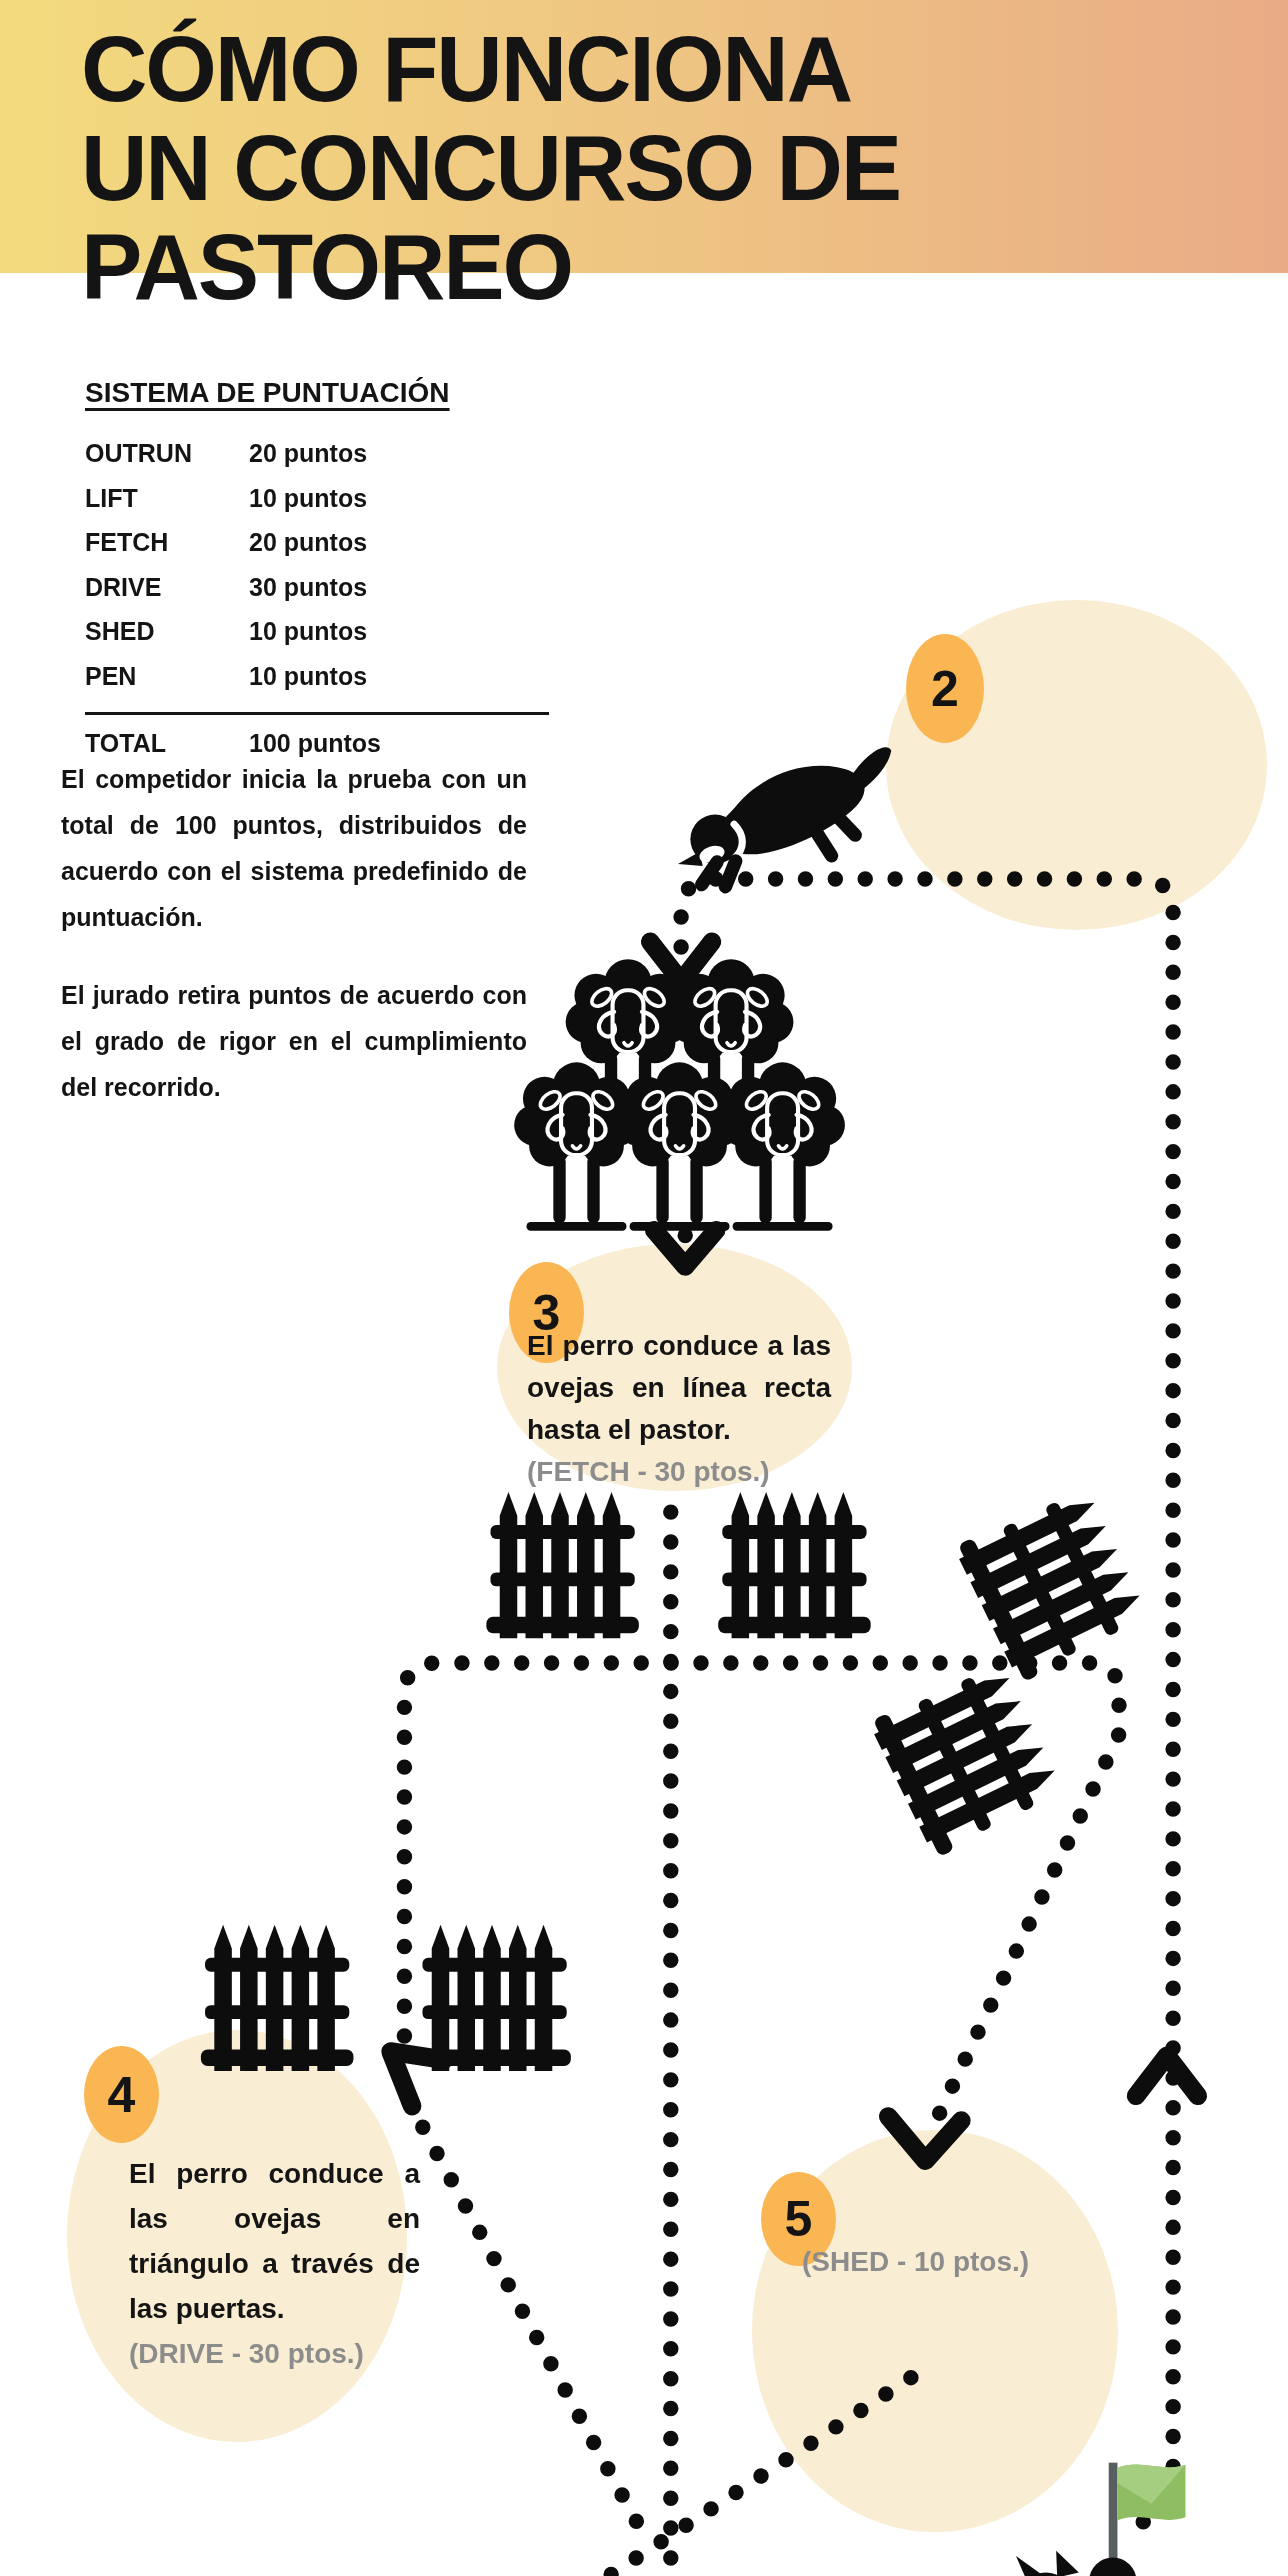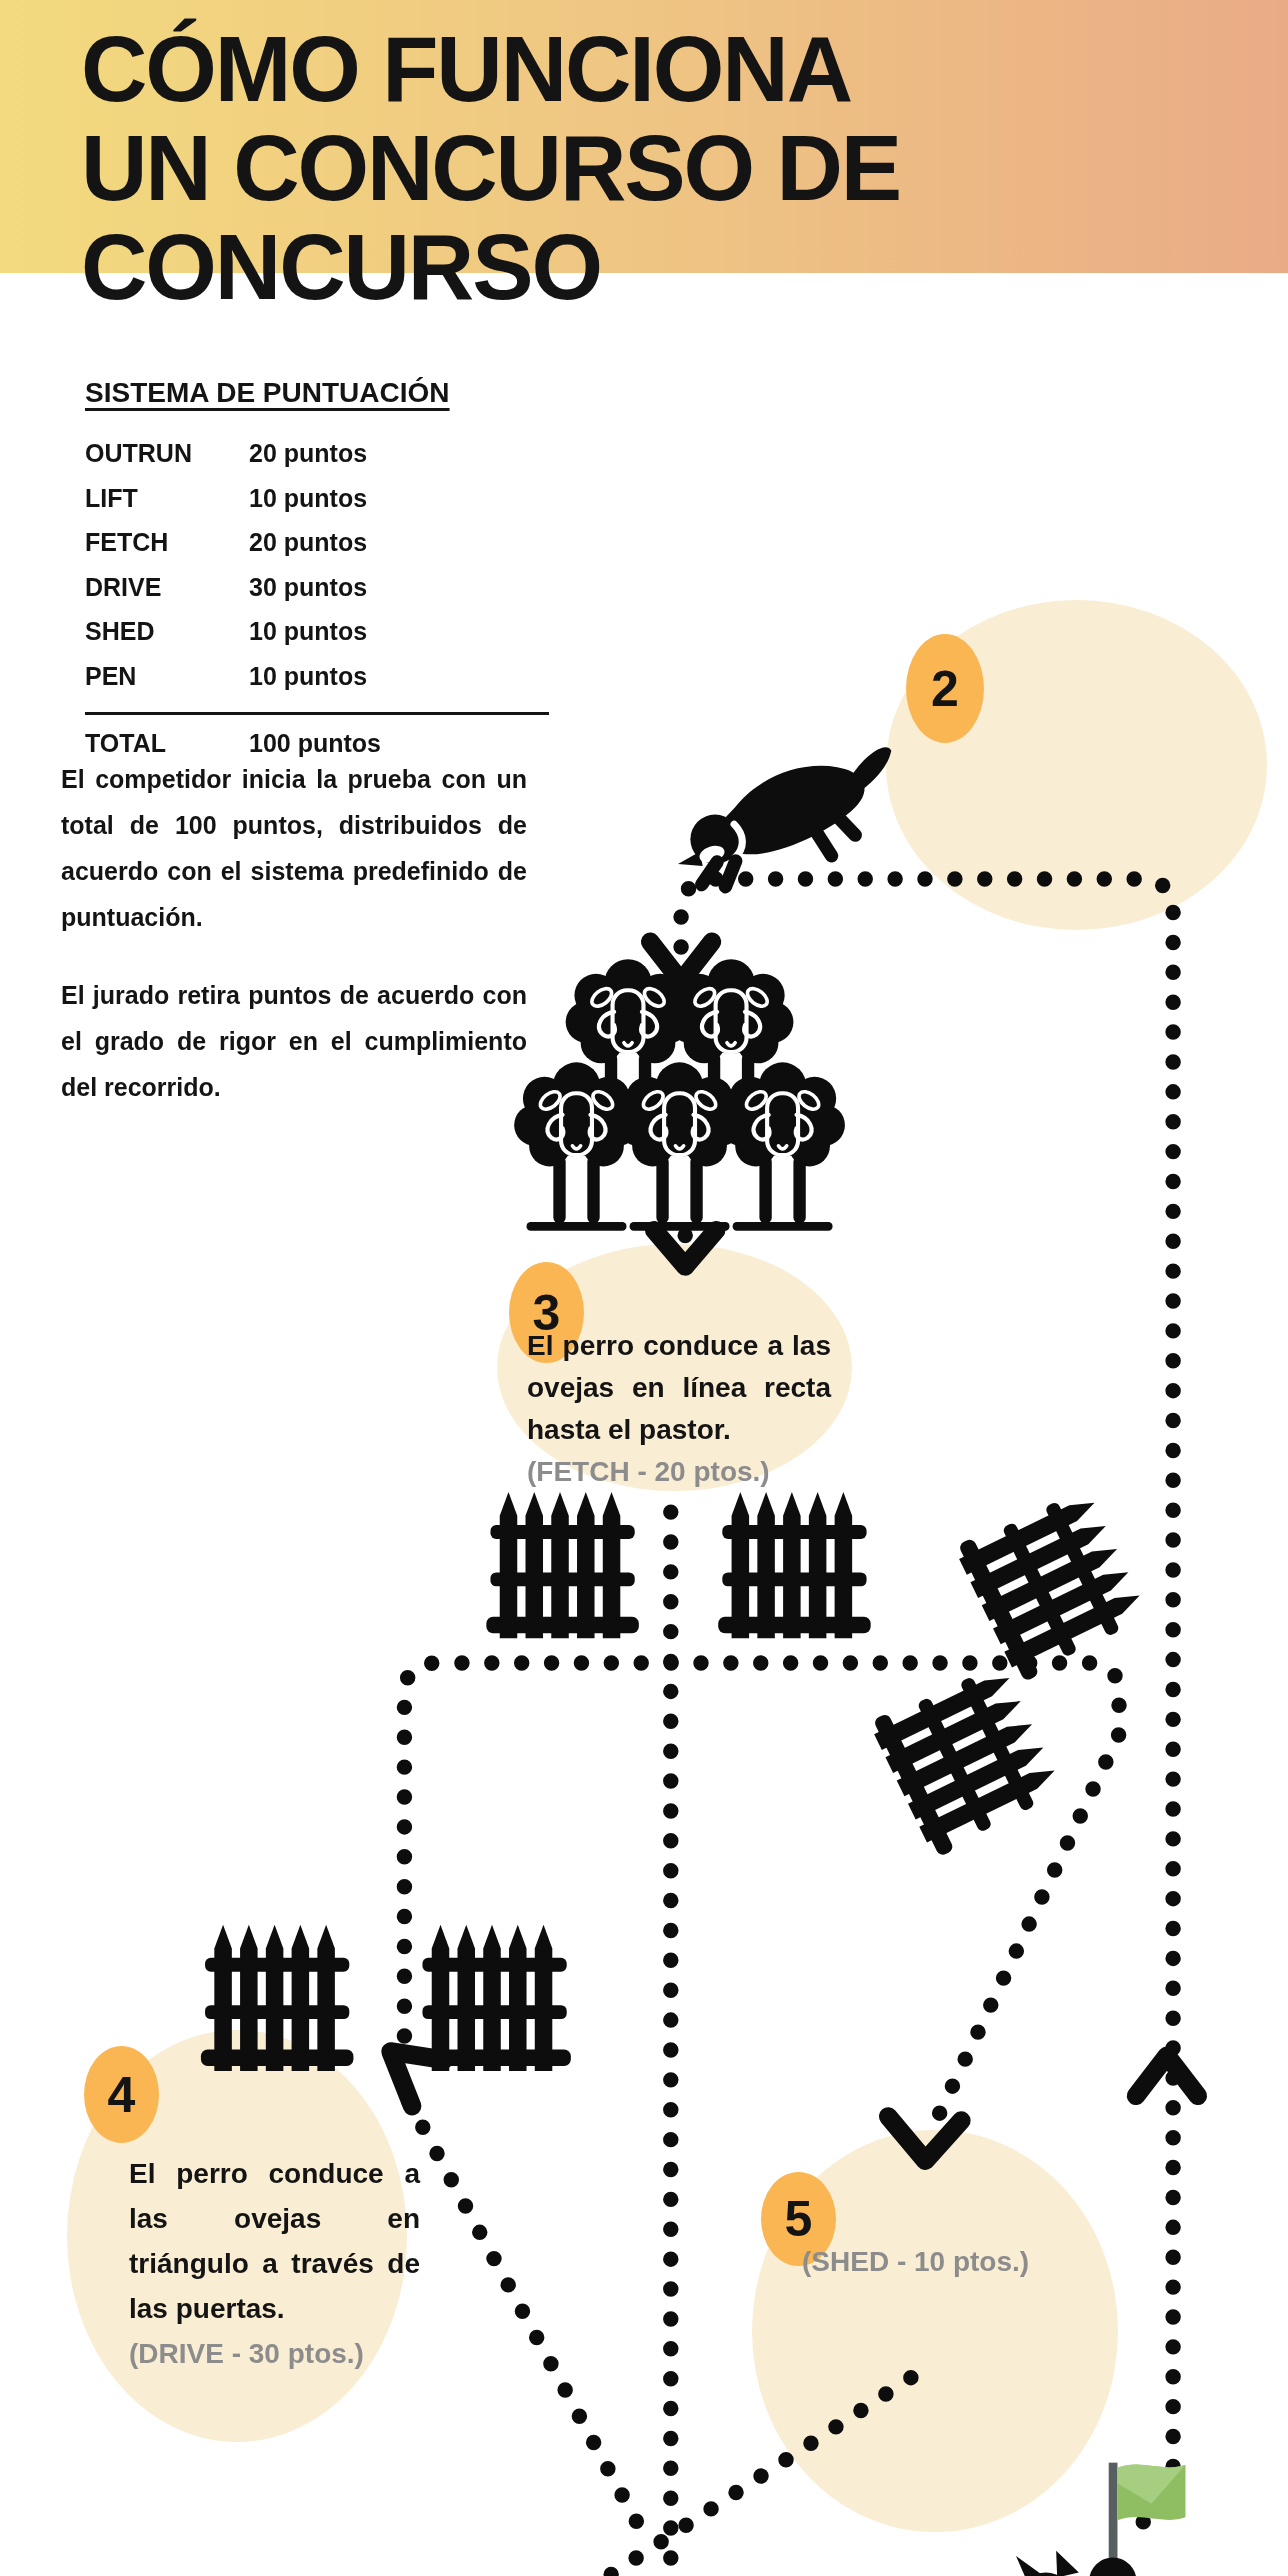--- a/index.html
+++ b/index.html
@@ -40,21 +40,21 @@
 </style>
 </head>
 <body>
 
 <div class="canvas">
 
   <div class="header">
     <h1 class="title">
       <span>CÓMO FUNCIONA</span>
       <span>UN CONCURSO DE</span>
-      <span>CONCURSO</span>
+      <span>PASTOREO</span>
     </h1>
   </div>
 
   <div class="score-panel">
     <p class="score-heading">SISTEMA DE PUNTUACIÓN</p>
     <div class="score-rows">
       <div class="score-row">
         <span class="lbl">OUTRUN</span>
         <span class="val">20 puntos</span>
       </div>
@@ -221,21 +221,21 @@
 
   <div class="badge" style="left:906px;top:634px;width:78px;height:109px;">
     <span>2</span>
   </div>
 
   <div class="badge" style="left:509px;top:1262px;width:75px;height:101px;">
     <span>3</span>
   </div>
   <div class="step step3" style="left:527px;top:1325px;width:304px;">
     <div>El perro conduce a las ovejas en línea recta hasta el pastor.</div>
-    <div class="score">(FETCH - 20 ptos.)</div>
+    <div class="score">(FETCH - 30 ptos.)</div>
   </div>
 
   <div class="badge" style="left:84px;top:2046px;width:75px;height:97px;">
     <span>4</span>
   </div>
   <div class="step" style="left:129px;top:2151px;width:291px;">
     <div>El perro conduce a las ovejas en triángulo a través de las puertas.</div>
     <div class="score">(DRIVE - 30 ptos.)</div>
   </div>
 

